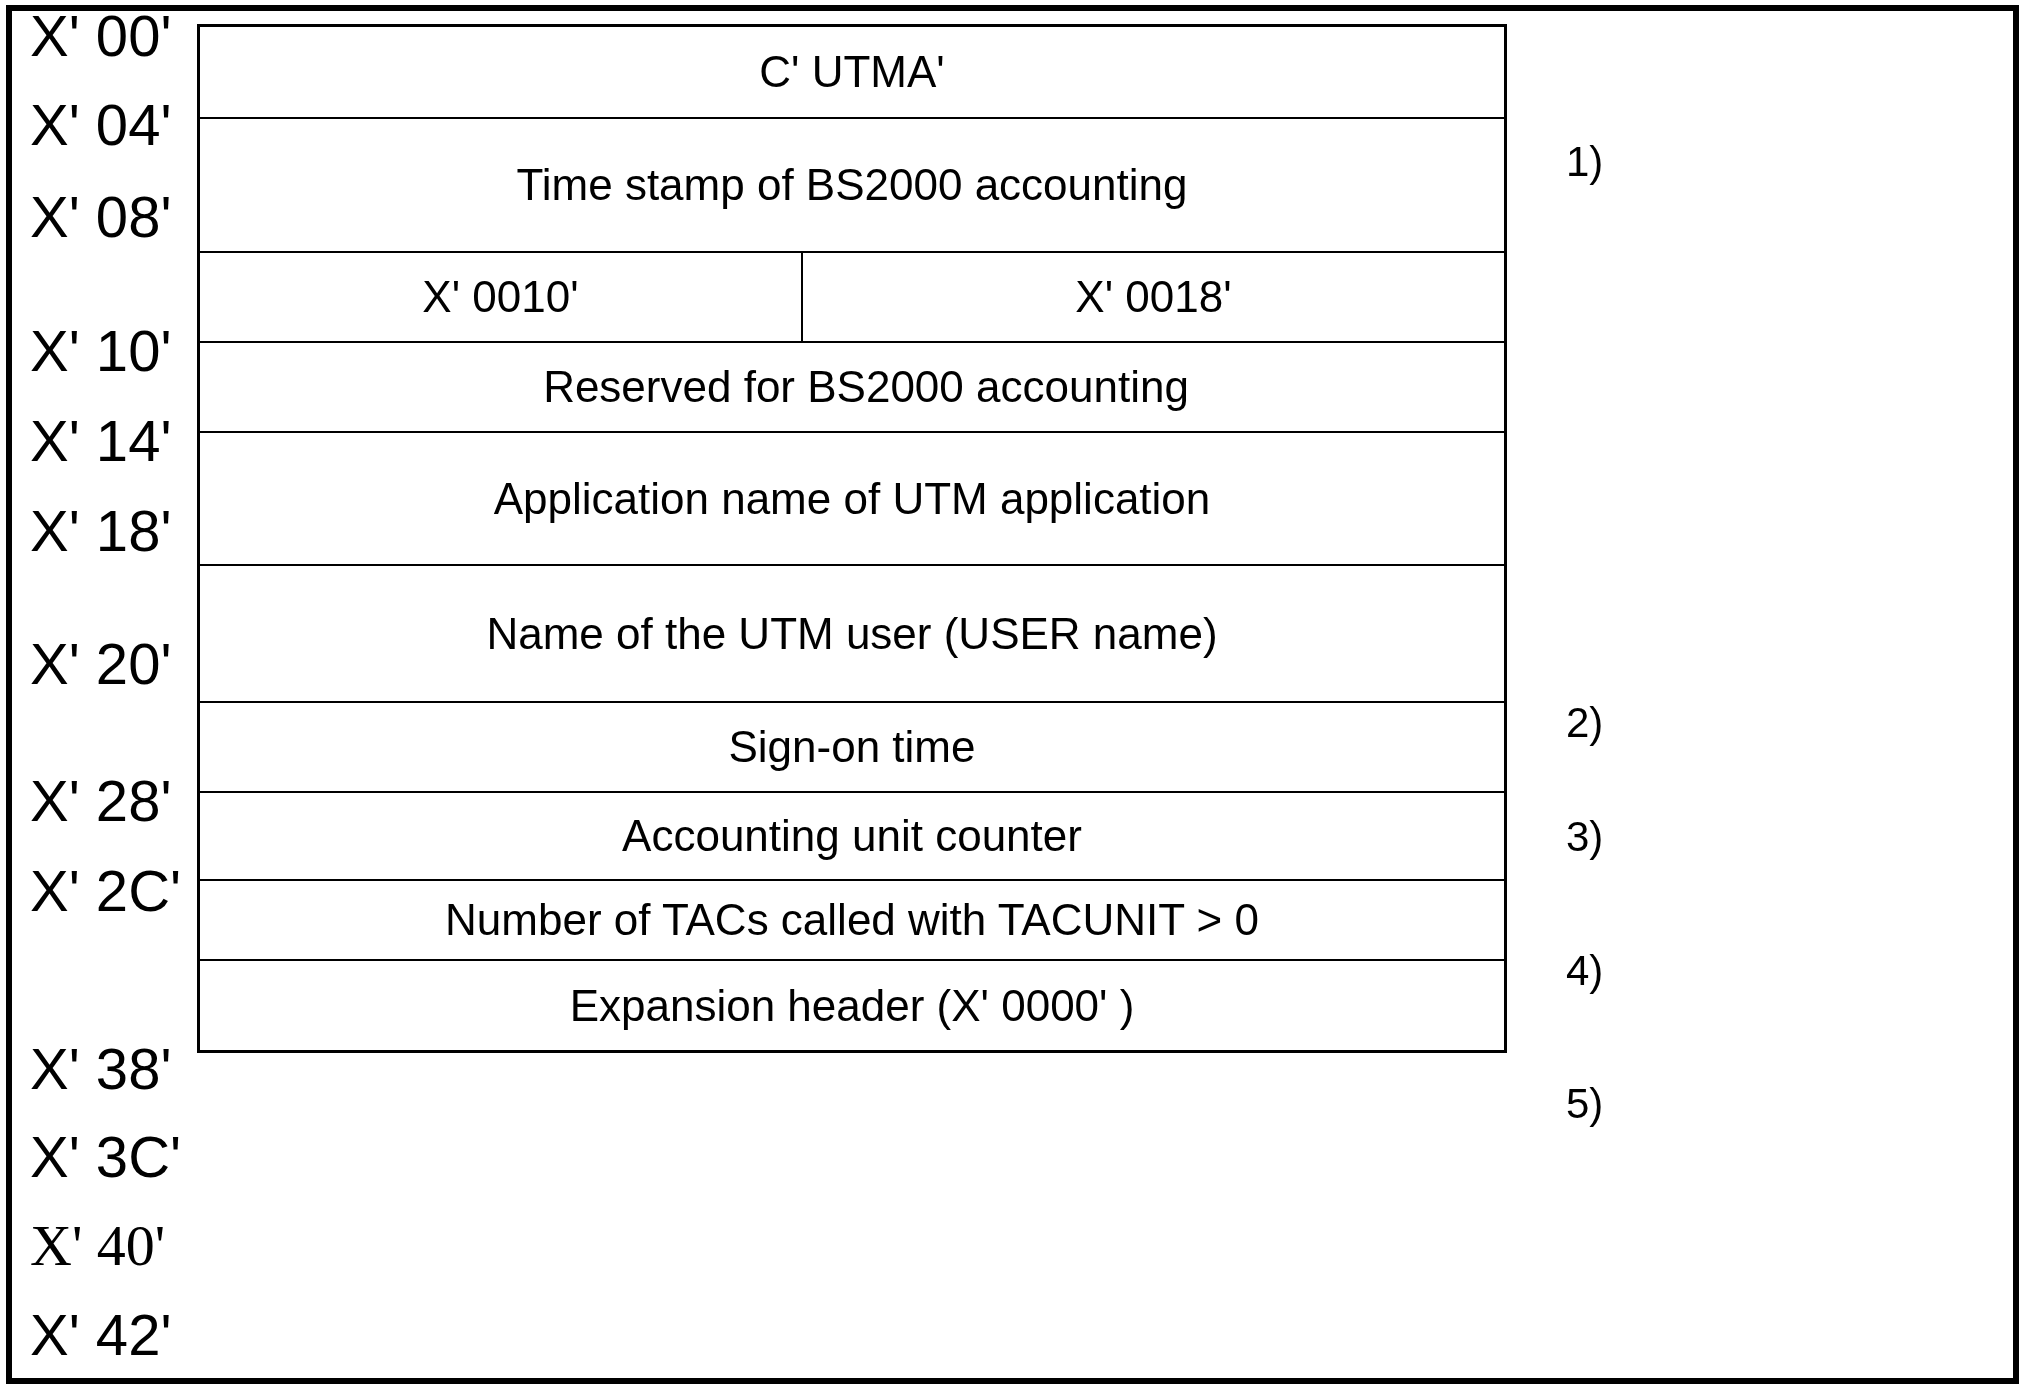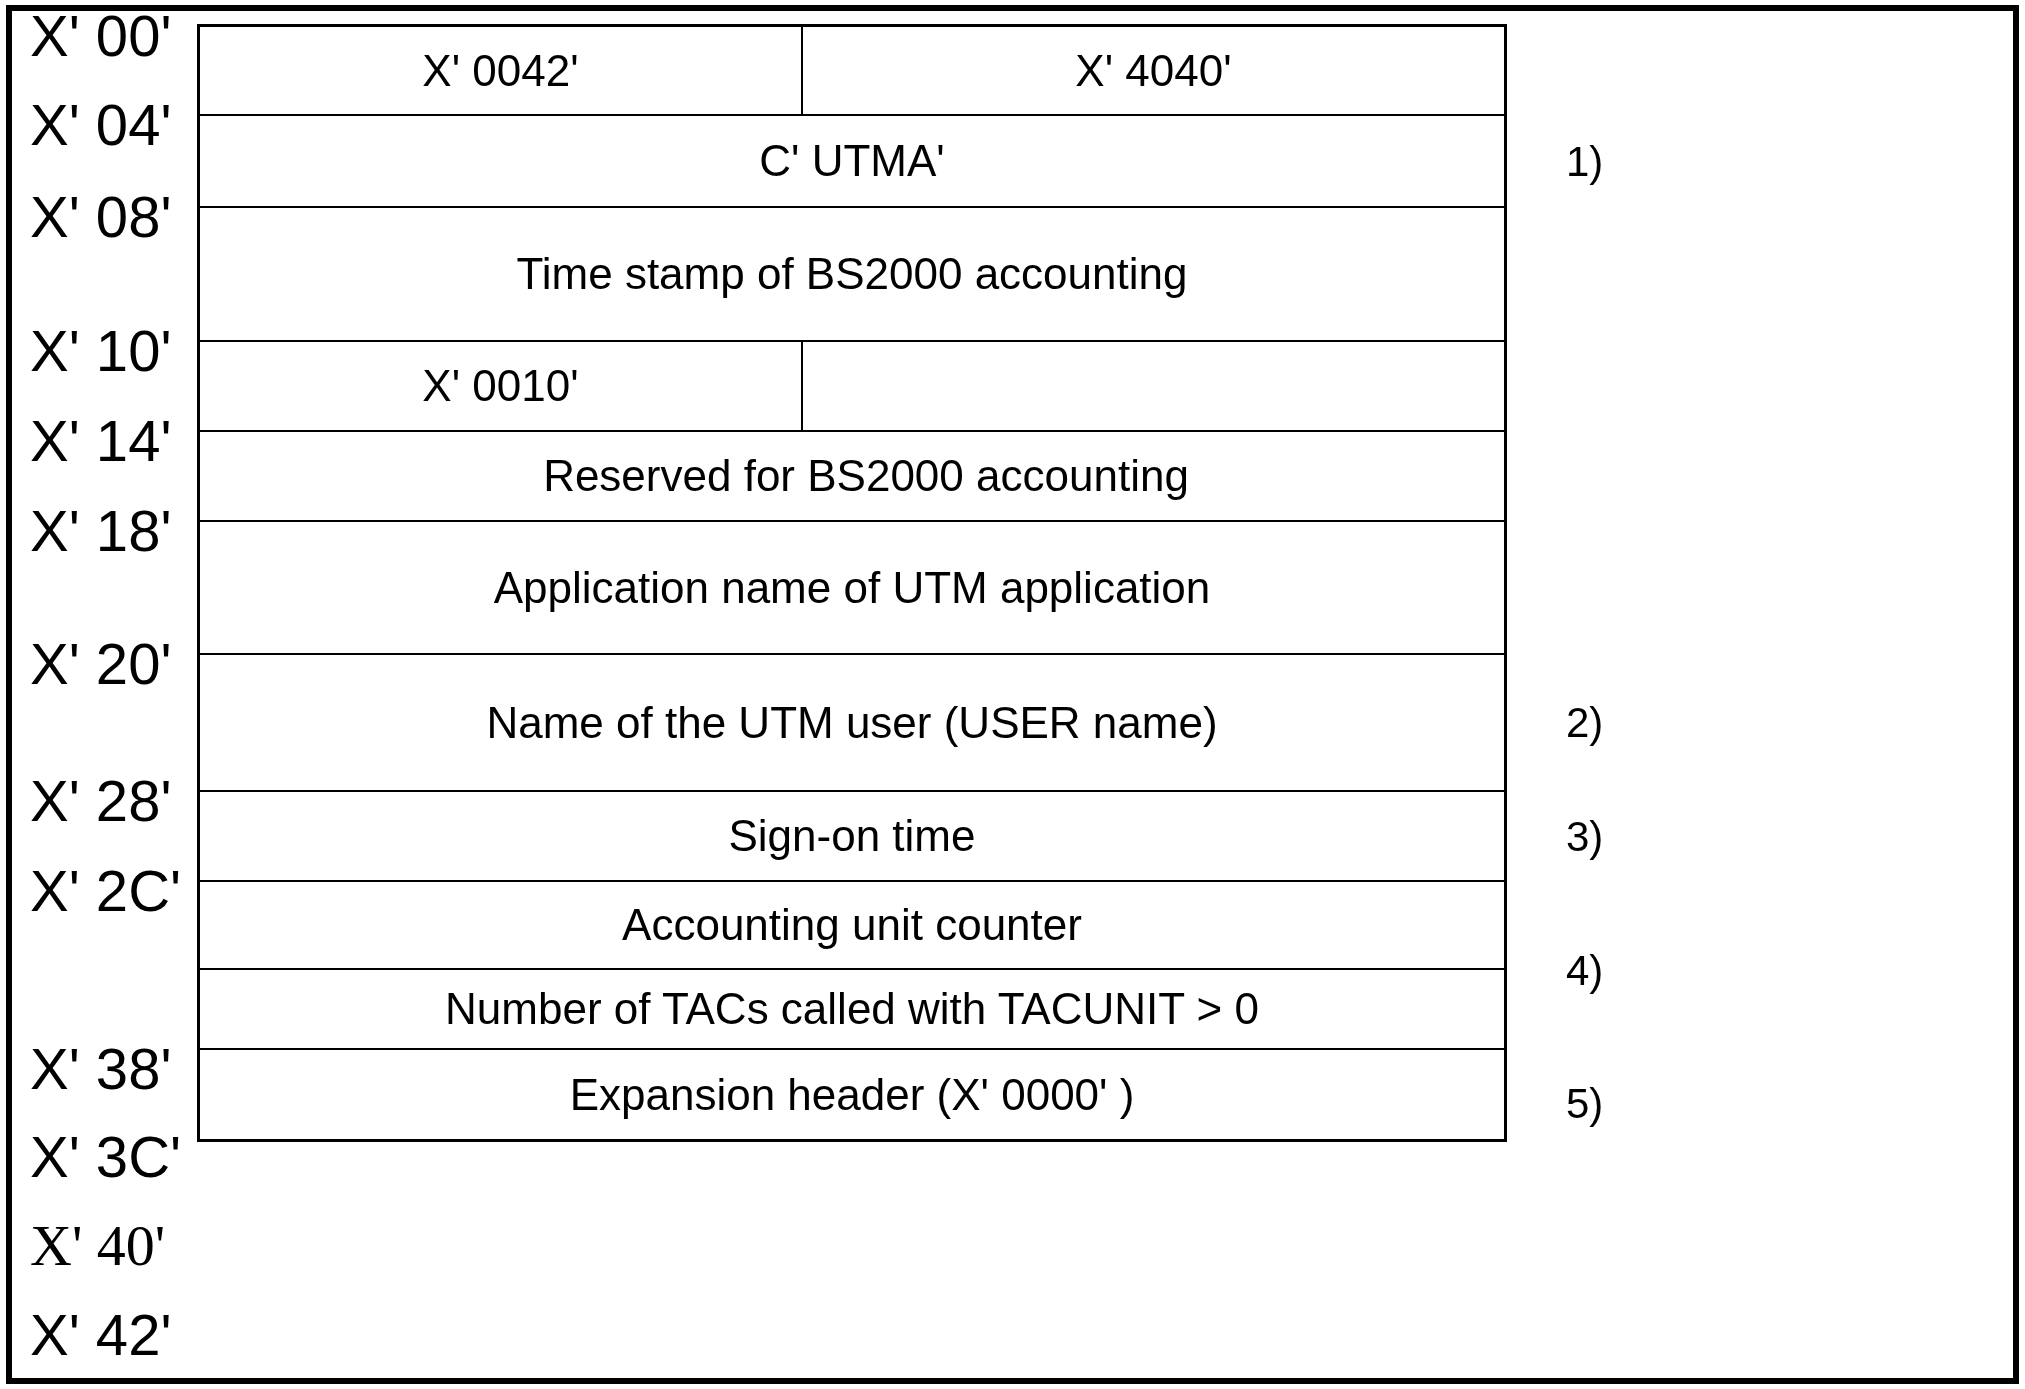--- a/index.html
+++ b/index.html
@@ -84,31 +84,28 @@
   <div class="offset" style="top:642px;">X' 20'</div>
   <div class="offset" style="top:779px;">X' 28'</div>
   <div class="offset" style="top:869px;">X' 2C'</div>
   <div class="offset" style="top:1047px;">X' 38'</div>
   <div class="offset" style="top:1135px;">X' 3C'</div>
   <div class="offset" style="top:1224px;font-family:Liberation Serif, serif;">X' 40'</div>
   <div class="offset" style="top:1313px;">X' 42'</div>
 
   <div class="rec-table">
 
-    <div class="row split" style="height:89px;">
-      <div class="cell left">X' 0042'</div>
-      <div class="cell right">X' 4040'</div>
-    </div>
 
     <div class="row" style="height:92px;">C' UTMA'</div>
 
     <div class="row" style="height:134px;">Time stamp of BS2000 accounting</div>
 
     <div class="row split" style="height:90px;">
       <div class="cell left">X' 0010'</div>
+      <div class="cell right">X' 0018'</div>
     </div>
 
     <div class="row" style="height:90px;padding-left:28px;">Reserved for BS2000 accounting</div>
 
     <div class="row" style="height:133px;">Application name of UTM application</div>
 
     <div class="row" style="height:137px;">Name of the UTM user (USER name)</div>
 
     <div class="row" style="height:90px;">Sign-on time</div>
 

